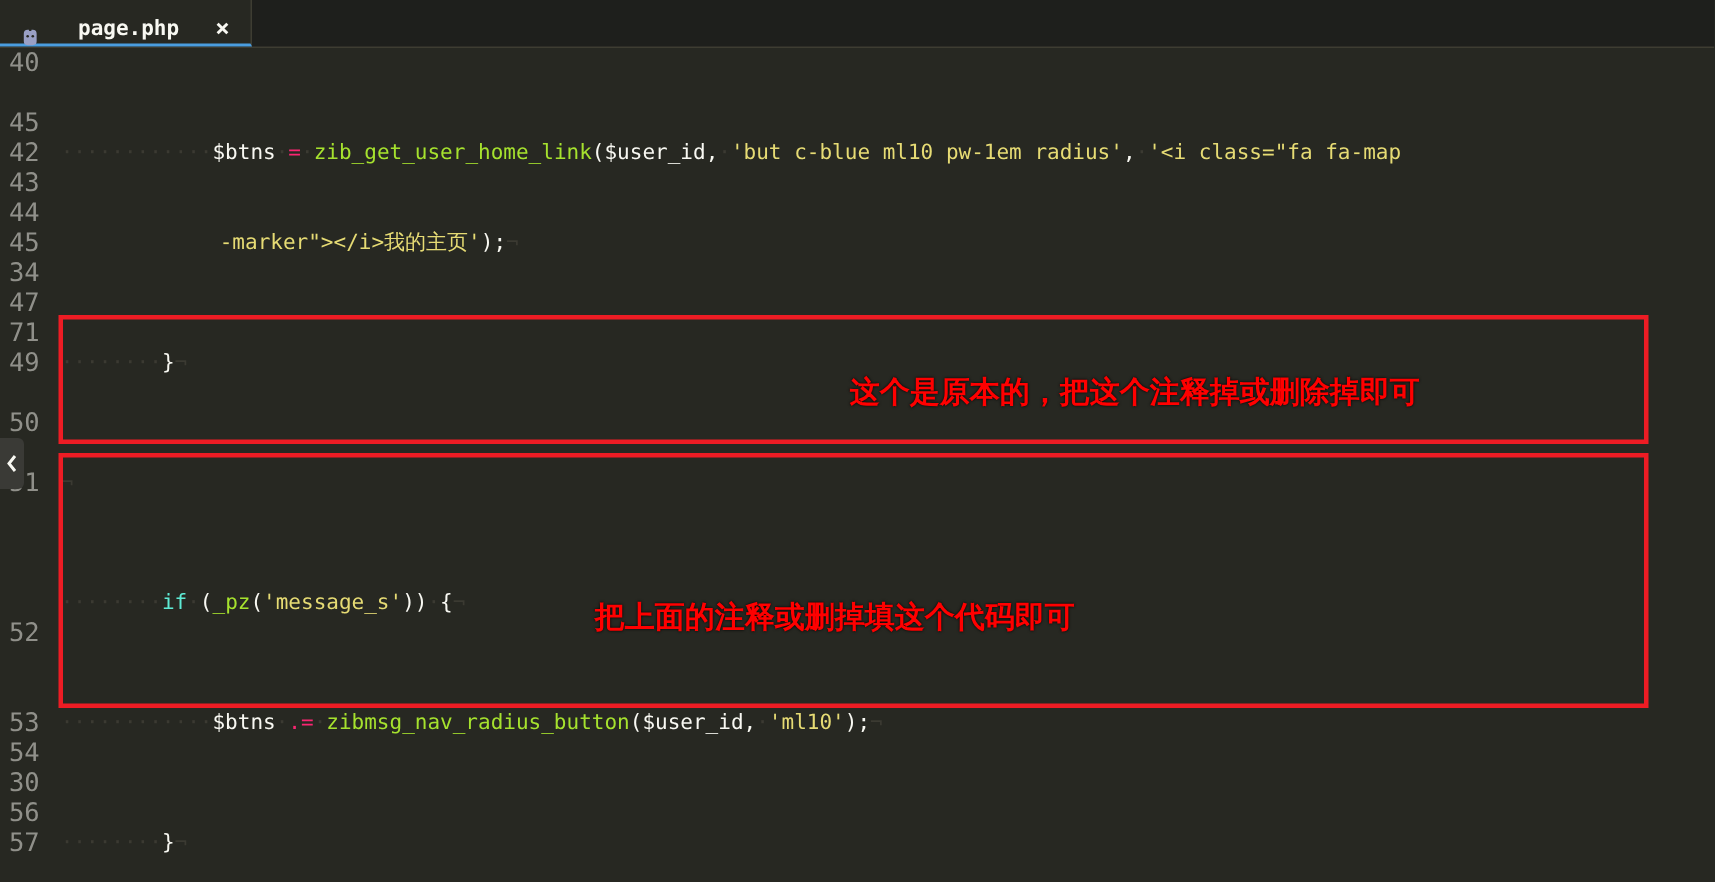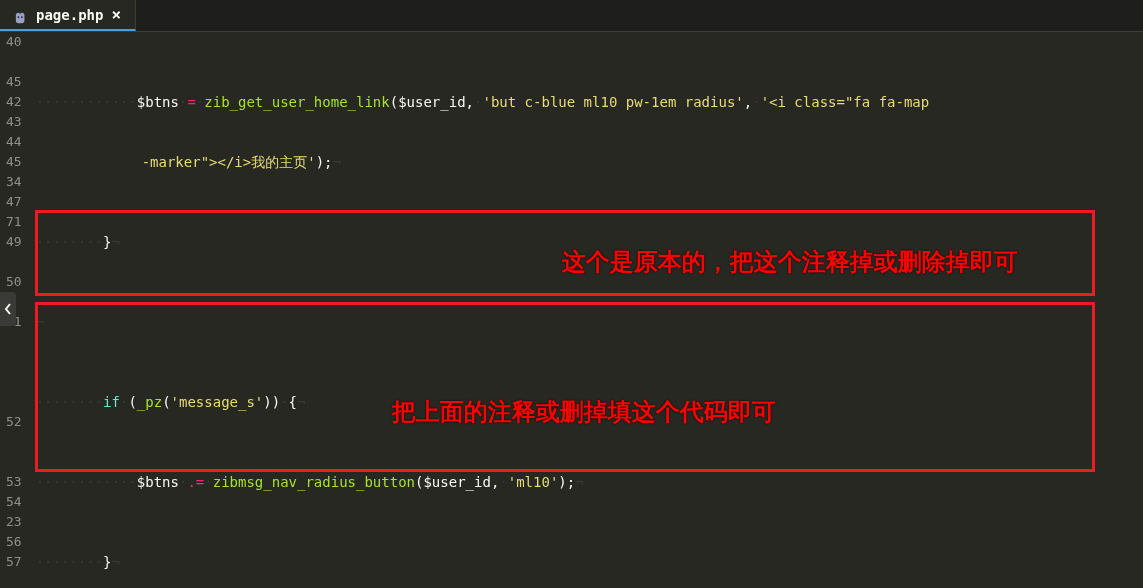--- a/index.html
+++ b/index.html
@@ -13,41 +13,41 @@
 }
 .editor { display: flex; flex-direction: column; height: 588px; width: 1143px; }
 .tabbar {
   background: #1e1f1c;
   height: 32px;
   display: flex;
   border-bottom: 1px solid #3e3d32;
 }
 .tab {
   display: flex;
-  align-items: center;
+  align-items: flex-end;
   padding: 0 14px;
   background: #272822;
   color: #f8f8f2;
   border-right: 1px solid #3e3d32;
   border-bottom: 2px solid #4a9de0;
-  gap: 8px;
+  gap: 24px;
   font-size: 14px;
 }
 .tab-filename { white-space: nowrap; font-weight: bold; }
 .tab-close { color: #f8f8f2; cursor: pointer; font-size: 16px; font-weight: bold; }
 .elephant { width: 14px; height: 12px; display: inline-block; }
 .elephant svg { width: 100%; height: 100%; }
 .code-area { display: flex; flex: 1; overflow: hidden; position: relative; }
 .gutter {
   background: #272822;
   color: #90908a;
   text-align: right;
   padding: 0 10px 0 6px;
   user-select: none;
-  font-size: 13px;
+  font-size: 17px;
 }
 .gutter-line { height: 20px; line-height: 20px; }
 .gutter-wrap { height: 20px; }
 .code {
   flex: 1;
   white-space: pre;
   position: relative;
   overflow: hidden;
 }
 .code-line { height: 20px; line-height: 20px; padding-left: 4px; }
@@ -81,21 +81,21 @@
 .redbox {
   position: absolute;
   border: 3px solid #ed1c24;
   pointer-events: none;
   z-index: 10;
 }
 .redtext {
   position: absolute;
   color: #ff0000;
   font-weight: bold;
-  font-size: 24px;
+  font-size: 20px;
   font-family: "Microsoft YaHei", sans-serif;
   z-index: 11;
   pointer-events: none;
   text-shadow: 0 0 2px #000;
 }
 .eol { color: #3b3a32; }
 </style>
 </head>
 <body>
 
@@ -140,21 +140,21 @@
       <div class="gutter-line">51</div>
       <div class="gutter-wrap"></div>
       <div class="gutter-wrap"></div>
       <div class="gutter-wrap"></div>
       <div class="gutter-wrap"></div>
       <div class="gutter-line">52</div>
       <div class="gutter-wrap"></div>
       <div class="gutter-wrap"></div>
       <div class="gutter-line">53</div>
       <div class="gutter-line">54</div>
-      <div class="gutter-line">23</div>
+      <div class="gutter-line">30</div>
       <div class="gutter-line">56</div>
       <div class="gutter-line">57</div>
     </div>
 
     <div class="code">
       
       <div class="code-line"><span class="indent">············</span><span class="c-var">$btns</span><span class="indent">·</span><span class="c-op">=</span><span class="indent">·</span><span class="c-fn">zib_get_user_home_link</span><span class="c-punc">(</span><span class="c-var">$user_id</span><span class="c-punc">,</span><span class="indent">·</span><span class="c-str">'but c-blue ml10 pw-1em radius'</span><span class="c-punc">,</span><span class="indent">·</span><span class="c-str">'&lt;i class="fa fa-map</span></div>
       <div class="code-wrap"><span class="c-str">-marker"&gt;&lt;/i&gt;我的主页'</span><span class="c-punc">);</span><span class="eol">¬</span></div>
       
       <div class="code-line"><span class="indent">········</span><span class="c-punc">}</span><span class="eol">¬</span></div>

